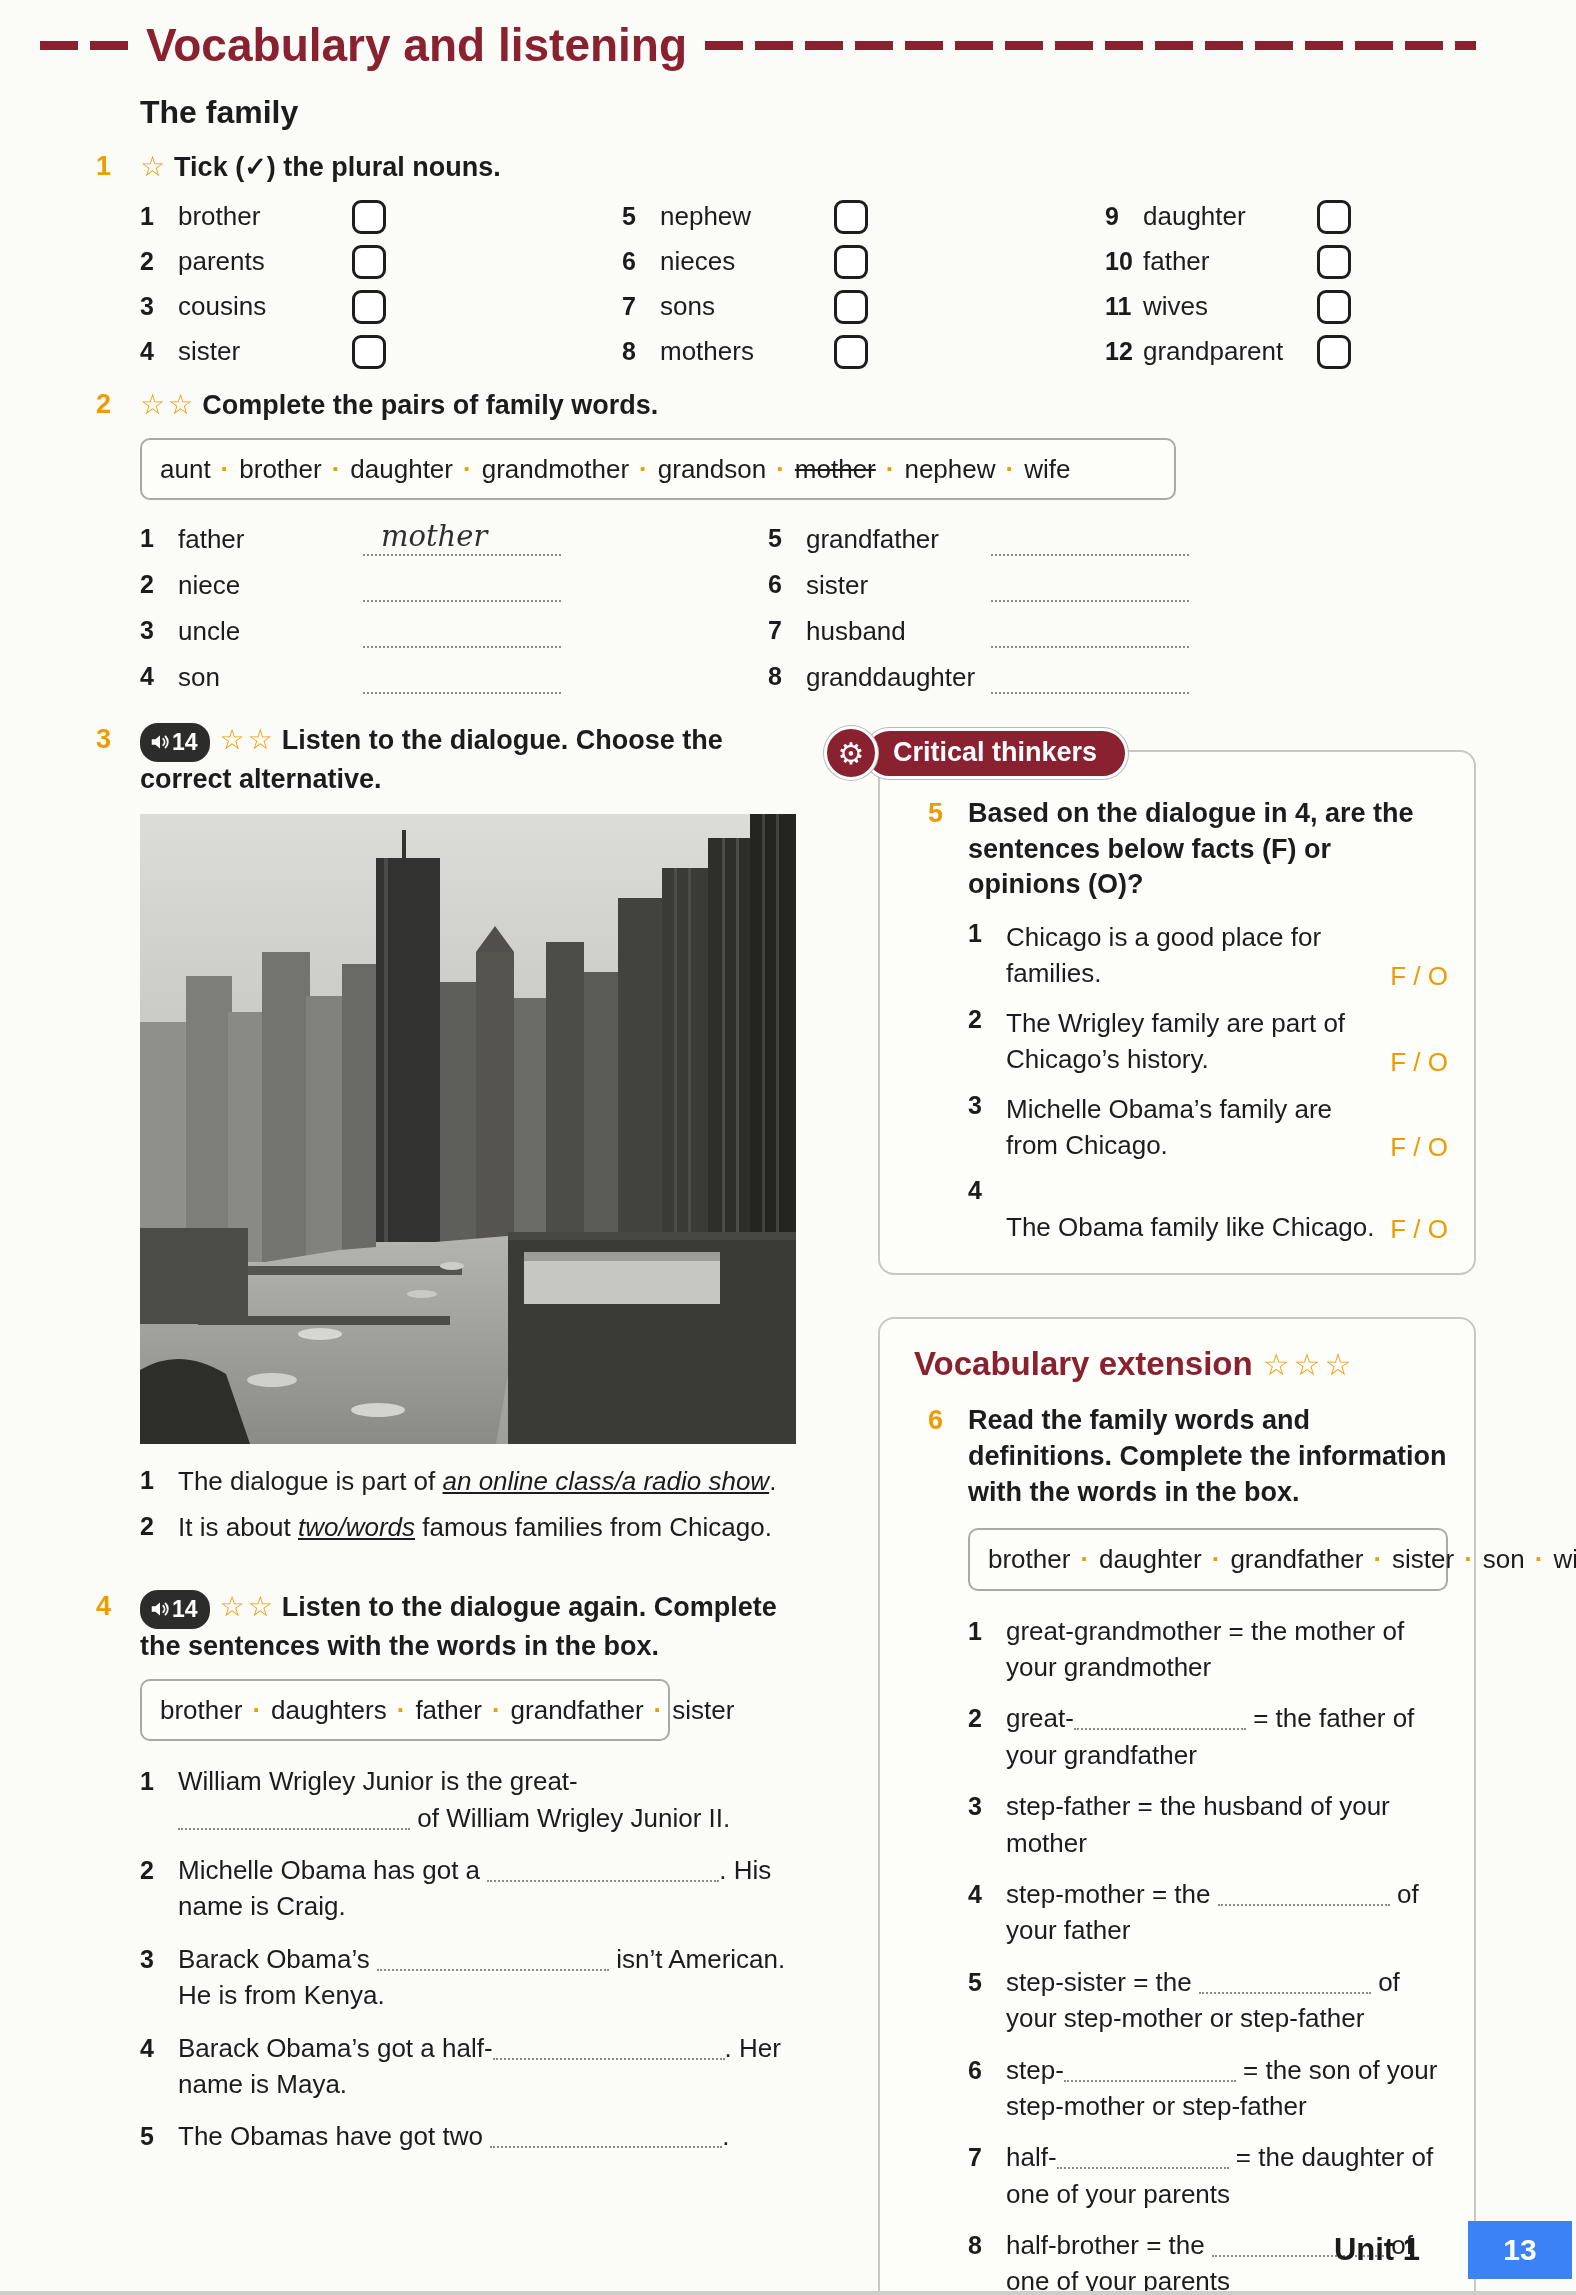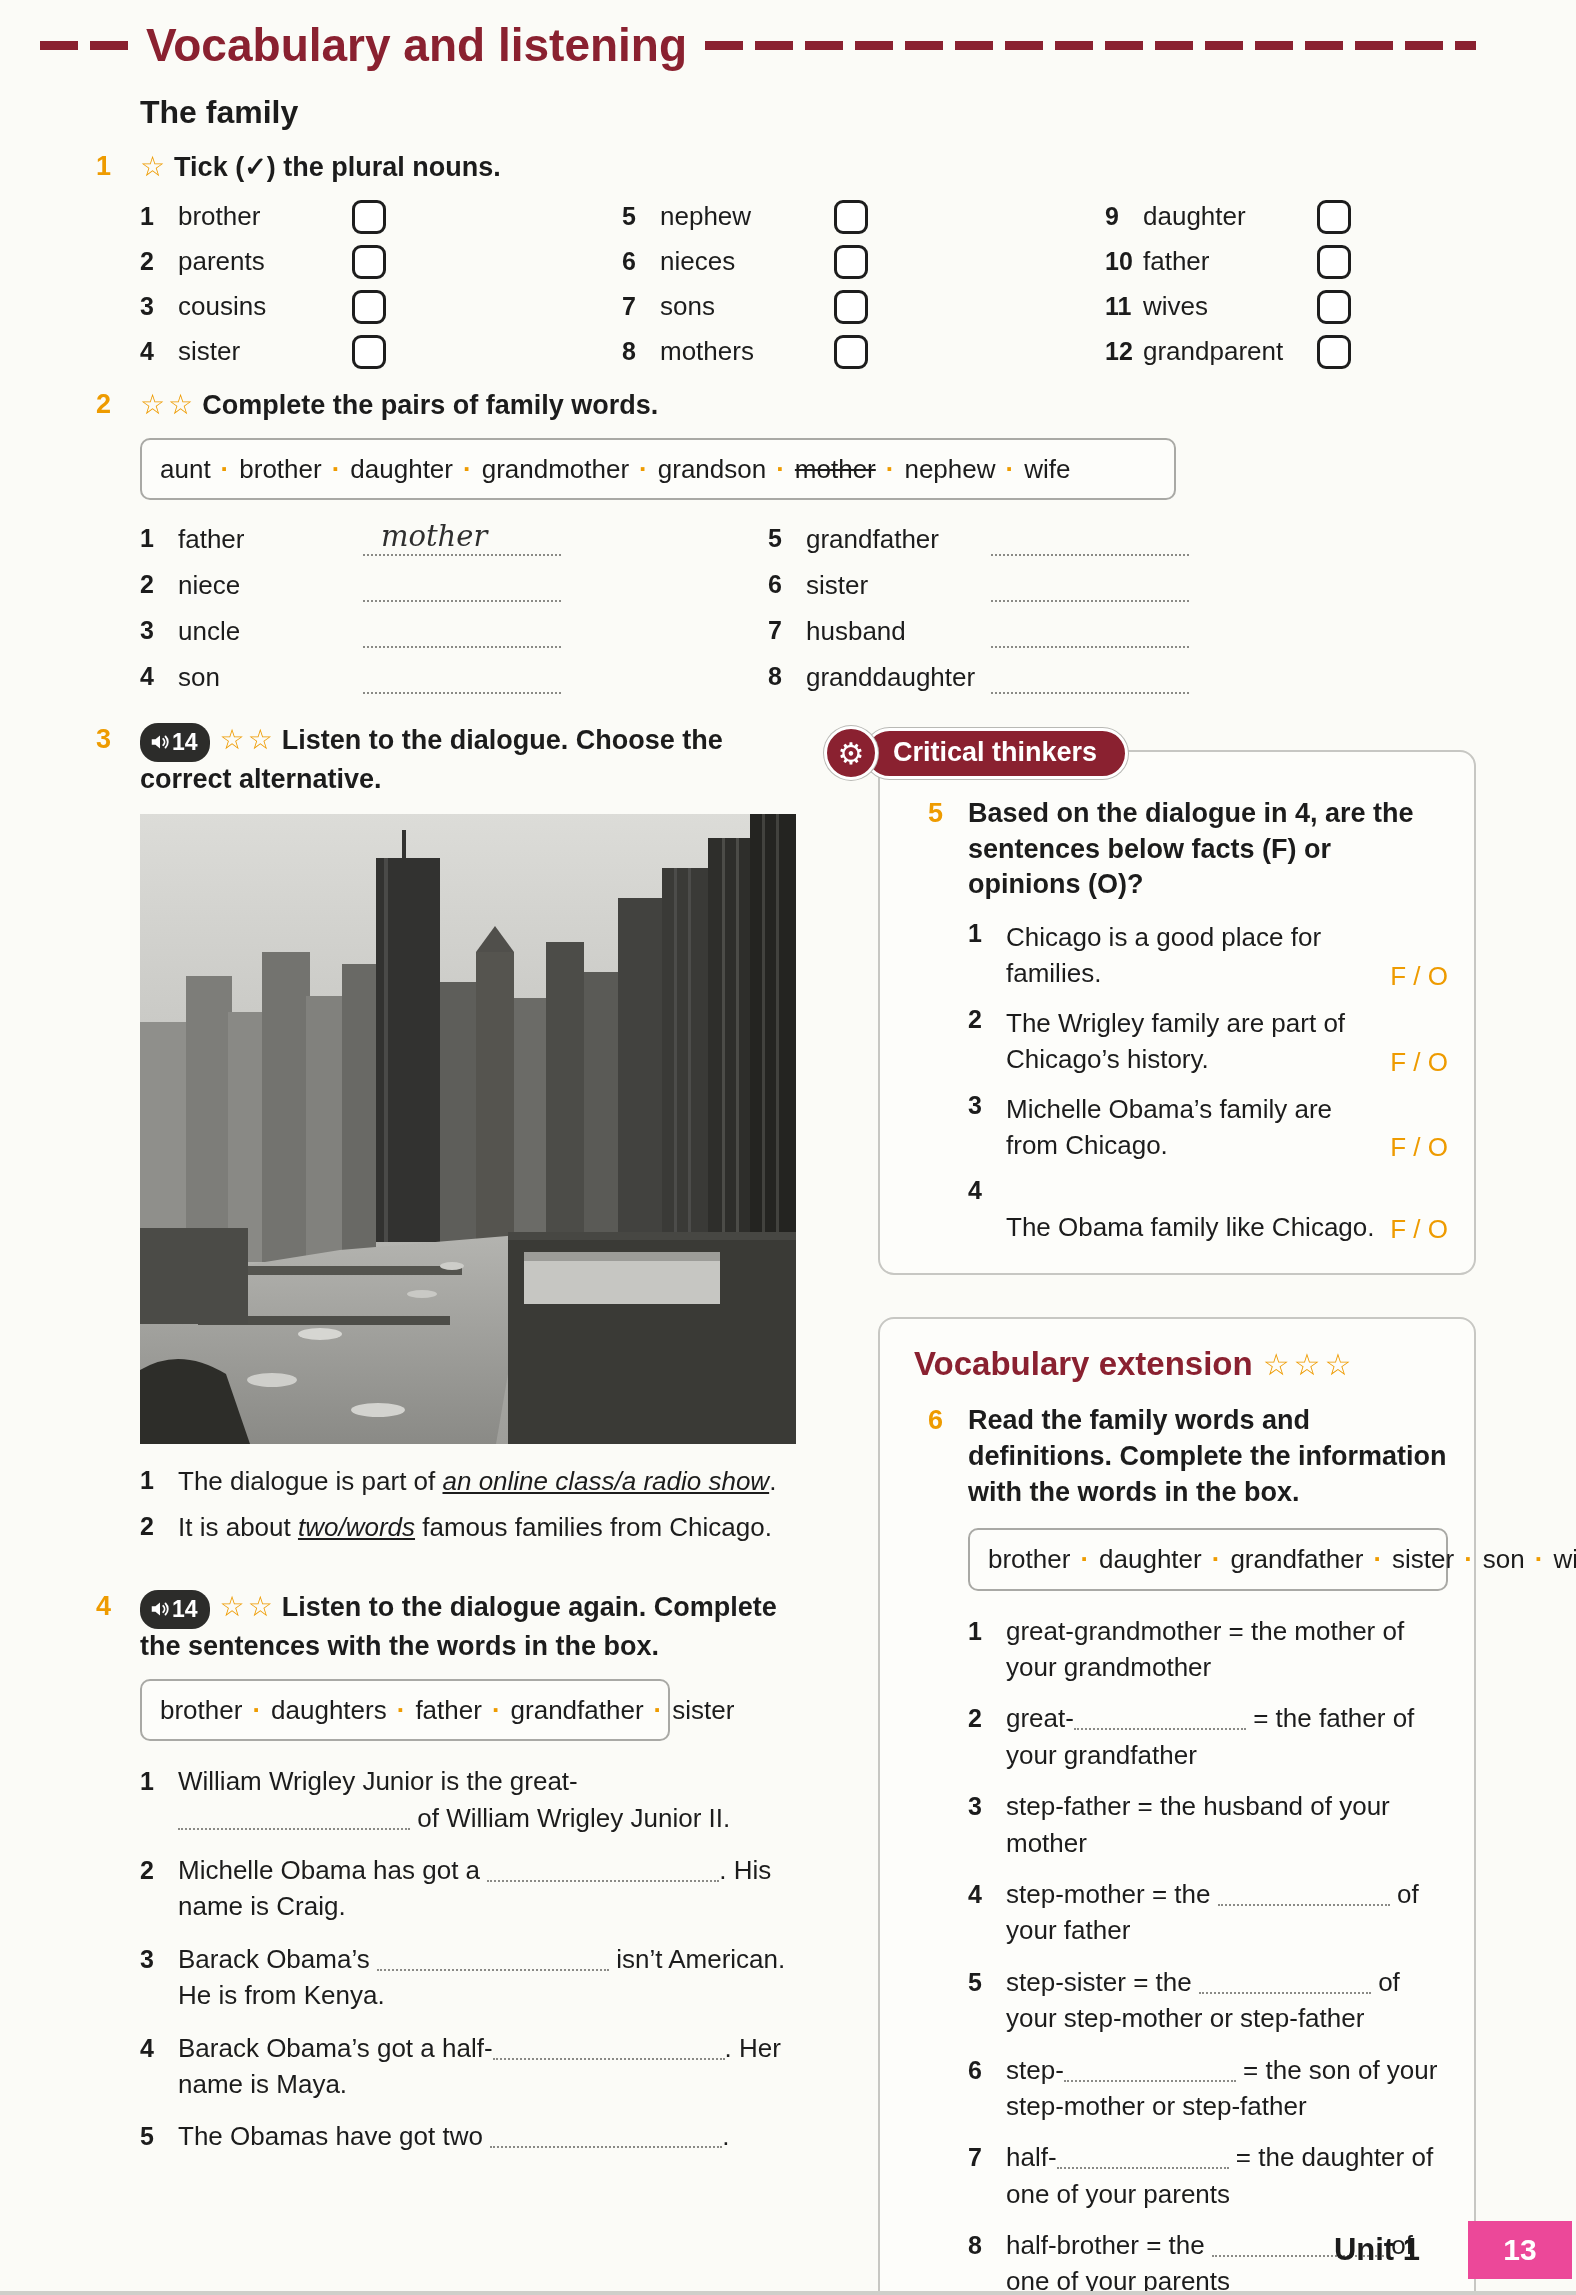--- a/index.html
+++ b/index.html
@@ -100,21 +100,21 @@
   .vocab-head { margin-top:20px; }
   .vocab-box { margin-top:18px; }
   .def-list { margin-top:22px; display:flex; flex-direction:column; gap:15px; }
   .def-item { display:flex; gap:12px; line-height:1.4; }
   .def-item .item-num { width:26px; flex:none; padding-top:1px; }
 
   
   .page-footer { position:absolute; left:0; right:4px; bottom:16px; display:flex; justify-content:flex-end;
                  align-items:center; gap:48px; }
   .unit-label { font-size:31px; font-weight:700; }
-  .page-num-box { width:104px; height:58px; background:#ec4899; color:#fff; font-size:30px; font-weight:700;
+  .page-num-box { width:104px; height:58px; background:#3b82f6; color:#fff; font-size:30px; font-weight:700;
                   display:flex; align-items:center; justify-content:center; }
   .bottom-line { position:absolute; left:0; bottom:0; width:100%; height:4px; background:#cfcfca; }
 </style>
 </head>
 <body>
 
 <div class="page">
 
   <header class="page-header">
     <span class="dash dash-left"></span>

